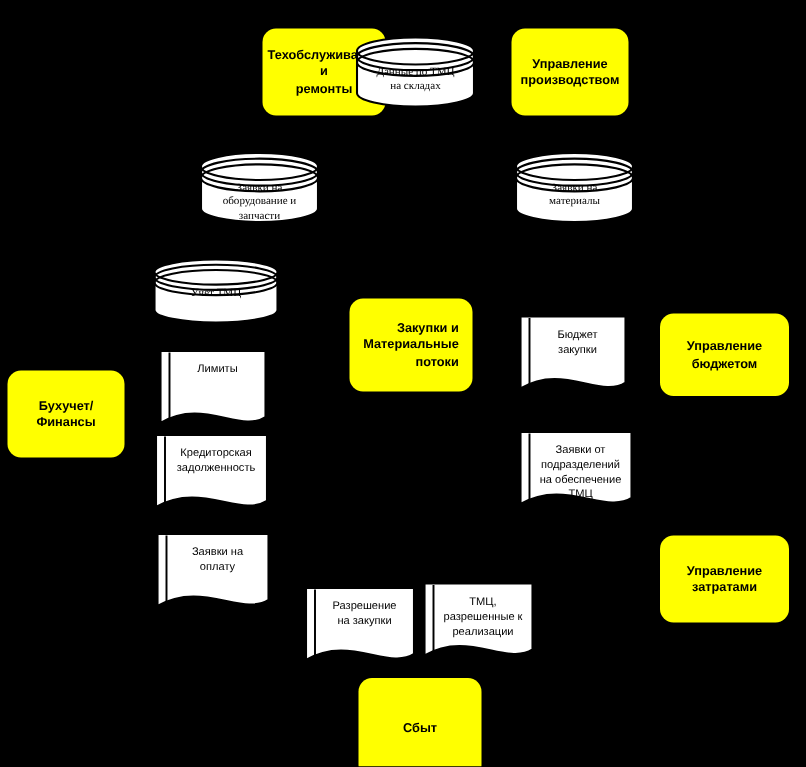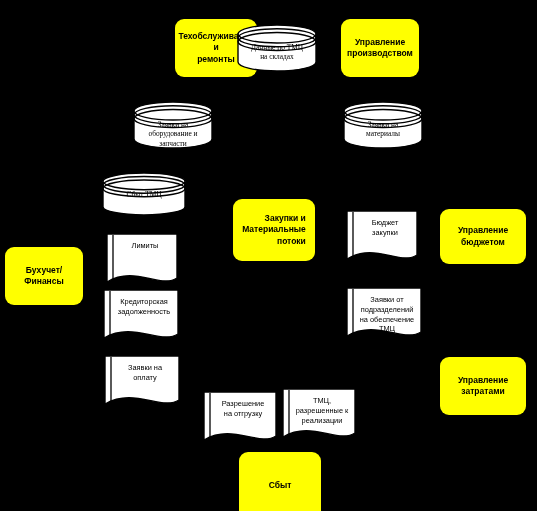--- a/index.html
+++ b/index.html
@@ -136,21 +136,21 @@
       <div class="db-label">Заявки на
 материалы</div>
     </div>
     <div class="db" style="left: 102px; top: 172px; width: 84px; height: 44px;">
       <svg class="db-svg" viewBox="0 0 84 44" preserveAspectRatio="none">
         <path d="M1,9.36 L1,34.64 A41,8.36 0 0 0 83,34.64 L83,9.36 Z" fill="#ffffff" stroke="#000000" stroke-width="1.4"></path>
         <ellipse cx="42" cy="9.36" rx="41" ry="8.36" fill="#ffffff" stroke="#000000" stroke-width="1.4"></ellipse>
         <ellipse cx="42" cy="12.871199999999998" rx="41" ry="8.36" fill="none" stroke="#000000" stroke-width="1.4"></ellipse>
         <ellipse cx="42" cy="16.382399999999997" rx="41" ry="8.36" fill="none" stroke="#000000" stroke-width="1.4"></ellipse>
       </svg>
-      <div class="db-label">Сбыт ТМЦ</div>
+      <div class="db-label">Учет ТМЦ</div>
     </div>
     <div class="doc" style="left: 106px; top: 233px; width: 72px; height: 52px;">
       <svg class="doc-svg" viewBox="0 0 72 52" preserveAspectRatio="none">
         <path d="M1,1 L71,1 L71,45 C54.72,56 28.8,32 1,49 Z" fill="#ffffff" stroke="#000000" stroke-width="1.4"></path>
         <line x1="7" y1="2" x2="7" y2="47" stroke="#000000" stroke-width="1.3"></line>
       </svg>
       <div class="doc-label">Лимиты</div>
     </div>
     <div class="doc" style="left: 346px; top: 210px; width: 72px; height: 52px;">
       <svg class="doc-svg" viewBox="0 0 72 52" preserveAspectRatio="none">
@@ -185,21 +185,21 @@
       </svg>
       <div class="doc-label">Заявки на
 оплату</div>
     </div>
     <div class="doc" style="left: 203px; top: 391px; width: 74px; height: 52px;">
       <svg class="doc-svg" viewBox="0 0 74 52" preserveAspectRatio="none">
         <path d="M1,1 L73,1 L73,45 C56.24,56 29.6,32 1,49 Z" fill="#ffffff" stroke="#000000" stroke-width="1.4"></path>
         <line x1="7" y1="2" x2="7" y2="47" stroke="#000000" stroke-width="1.3"></line>
       </svg>
       <div class="doc-label">Разрешение
-на отгрузку</div>
+на закупки</div>
     </div>
     <div class="doc" style="left: 282px; top: 388px; width: 74px; height: 52px;">
       <svg class="doc-svg" viewBox="0 0 74 52" preserveAspectRatio="none">
         <path d="M1,1 L73,1 L73,45 C56.24,56 29.6,32 1,49 Z" fill="#ffffff" stroke="#000000" stroke-width="1.4"></path>
         <line x1="7" y1="2" x2="7" y2="47" stroke="#000000" stroke-width="1.3"></line>
       </svg>
       <div class="doc-label">ТМЦ,
 разрешенные к
 реализации</div>
     </div>

